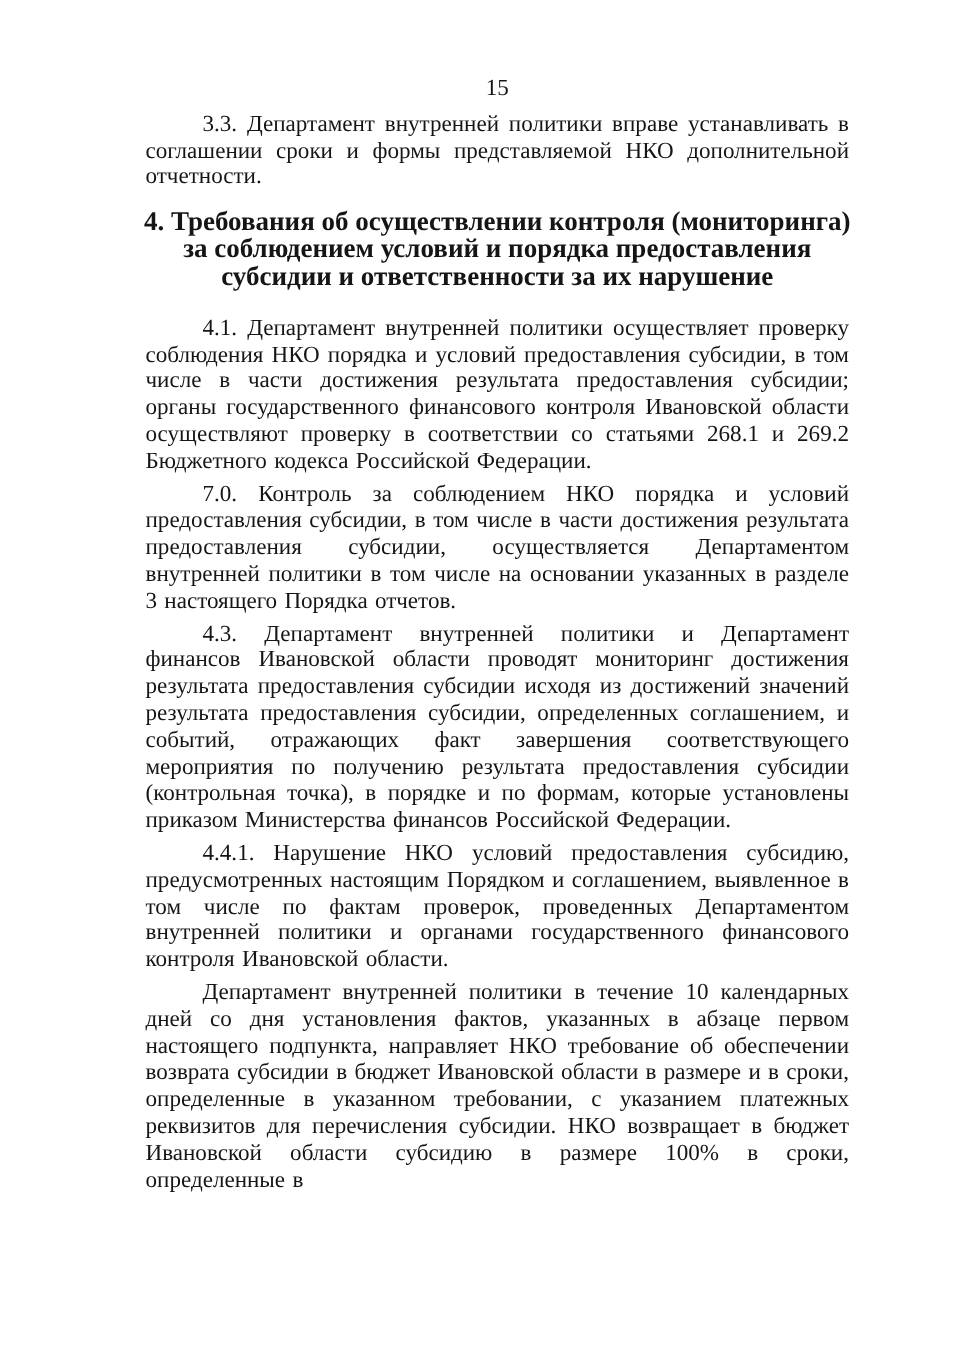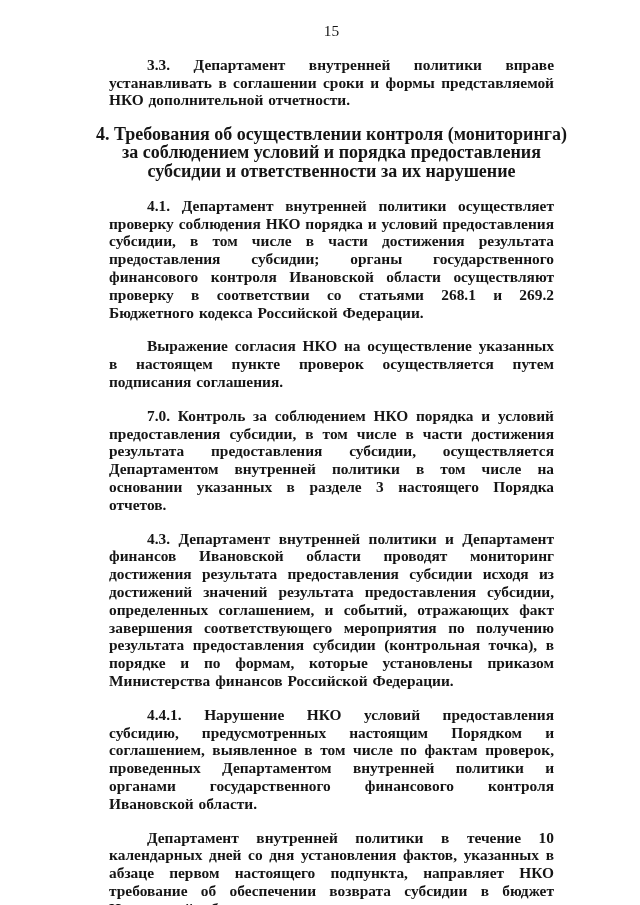--- a/index.html
+++ b/index.html
@@ -6,38 +6,37 @@
     margin: 0;
     padding: 0;
     background: #ffffff;
   }
   .page {
     position: relative;
     width: 640px;
     height: 905px;
     background: #ffffff;
     box-sizing: border-box;
-    padding: 22px 70px 0 93px;
+    padding: 50px 70px 0 93px;
     font-family: "Liberation Serif", "DejaVu Serif", serif;
     font-size: 15.4px;
     line-height: 17.8px;
     color: #151515;
     overflow: hidden;
   }
   .page-number {
     text-align: center;
     margin: 0 0 6px 0;
   }
   p.body-para {
-    margin: 16px;
+    margin: 4px;
     text-align: justify;
     text-align-last: left;
     text-indent: 38px;
     word-spacing: 1px;
-    font-weight: bold;
   }
   h2.section-heading {
     font-size: 18px;
     font-weight: bold;
     text-align: center;
     white-space: pre-line;
     margin: 11px 0 17px 0;
     line-height: 18.2px;
   }
 </style>
@@ -48,21 +47,20 @@
   <div class="page-number">15</div>
 
   <p class="body-para">3.3. Департамент внутренней политики вправе устанавливать в соглашении сроки и формы представляемой НКО дополнительной отчетности.</p>
 
   <h2 class="section-heading">4. Требования об осуществлении контроля (мониторинга)
 за соблюдением условий и порядка предоставления
 субсидии и ответственности за их нарушение</h2>
 
   <p class="body-para">4.1. Департамент внутренней политики осуществляет проверку соблюдения НКО порядка и условий предоставления субсидии, в том числе в части достижения результата предоставления субсидии; органы государственного финансового контроля Ивановской области осуществляют проверку в соответствии со статьями 268.1 и 269.2 Бюджетного кодекса Российской Федерации.</p>
 
-  <p class="body-para">Выражение согласия НКО на осуществление указанных в настоящем пункте проверок осуществляется путем подписания соглашения.</p>
 
   <p class="body-para">7.0. Контроль за соблюдением НКО порядка и условий предоставления субсидии, в том числе в части достижения результата предоставления субсидии, осуществляется Департаментом внутренней политики в том числе на основании указанных в разделе 3 настоящего Порядка отчетов.</p>
 
   <p class="body-para">4.3. Департамент внутренней политики и Департамент финансов Ивановской области проводят мониторинг достижения результата предоставления субсидии исходя из достижений значений результата предоставления субсидии, определенных соглашением, и событий, отражающих факт завершения соответствующего мероприятия по получению результата предоставления субсидии (контрольная точка), в порядке и по формам, которые установлены приказом Министерства финансов Российской Федерации.</p>
 
 
   <p class="body-para">4.4.1. Нарушение НКО условий предоставления субсидию, предусмотренных настоящим Порядком и соглашением, выявленное в том числе по фактам проверок, проведенных Департаментом внутренней политики и органами государственного финансового контроля Ивановской области.</p>
 
   <p class="body-para">Департамент внутренней политики в течение 10 календарных дней со дня установления фактов, указанных в абзаце первом настоящего подпункта, направляет НКО требование об обеспечении возврата субсидии в бюджет Ивановской области в размере и в сроки, определенные в указанном требовании, с указанием платежных реквизитов для перечисления субсидии. НКО возвращает в бюджет Ивановской области субсидию в размере 100% в сроки, определенные в</p>
 </div>

